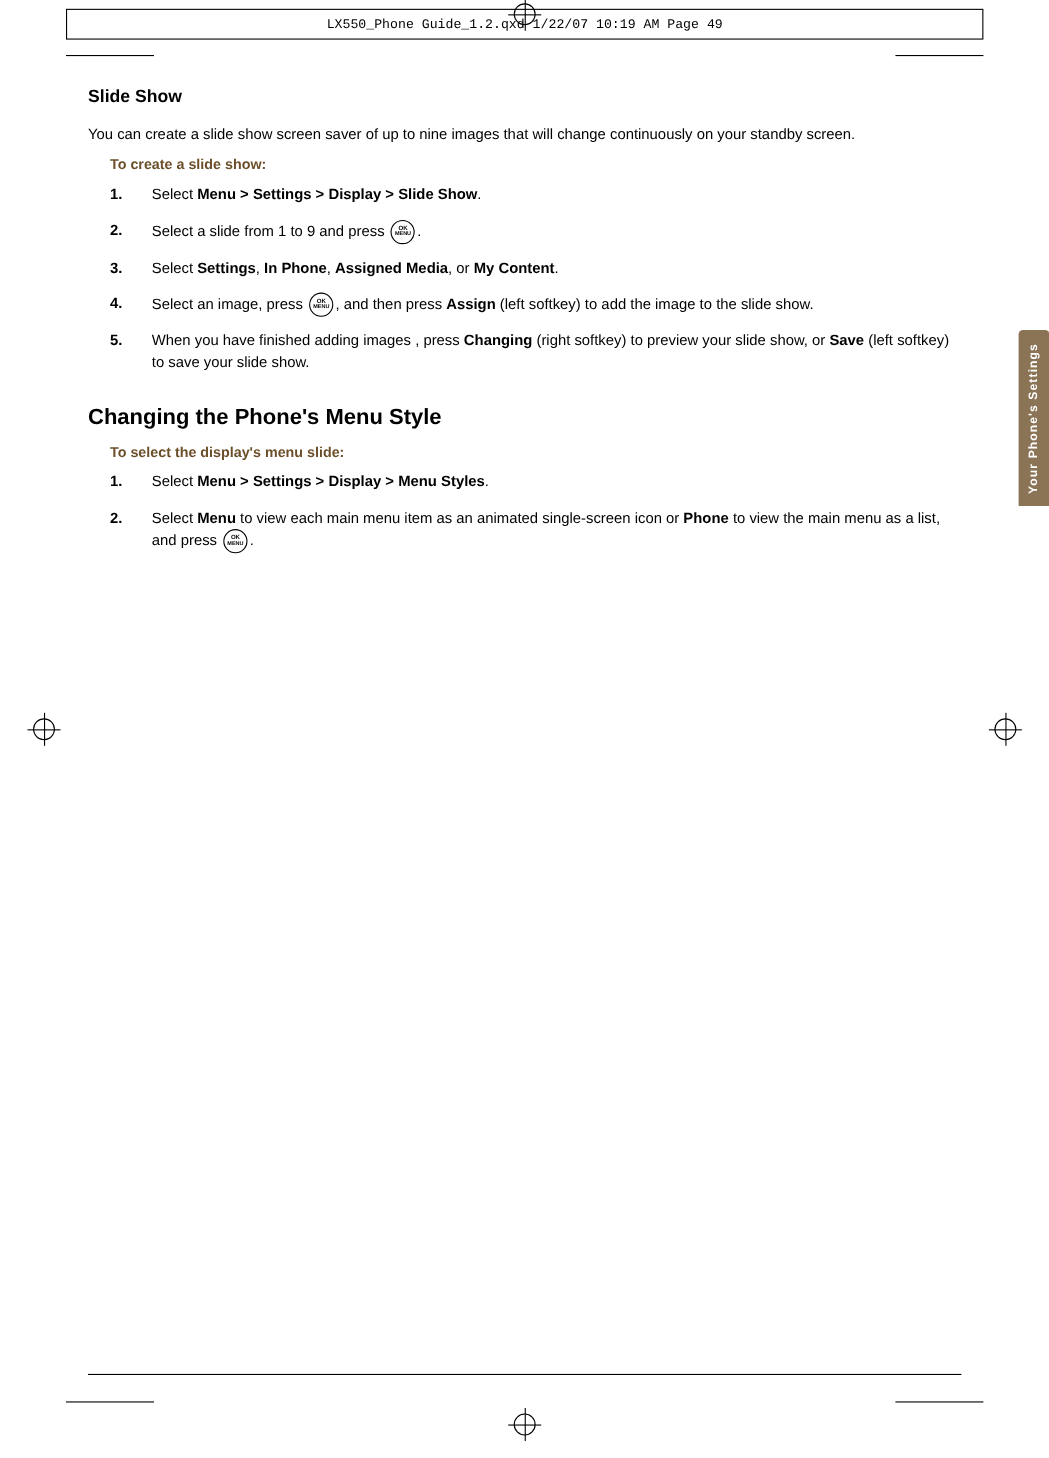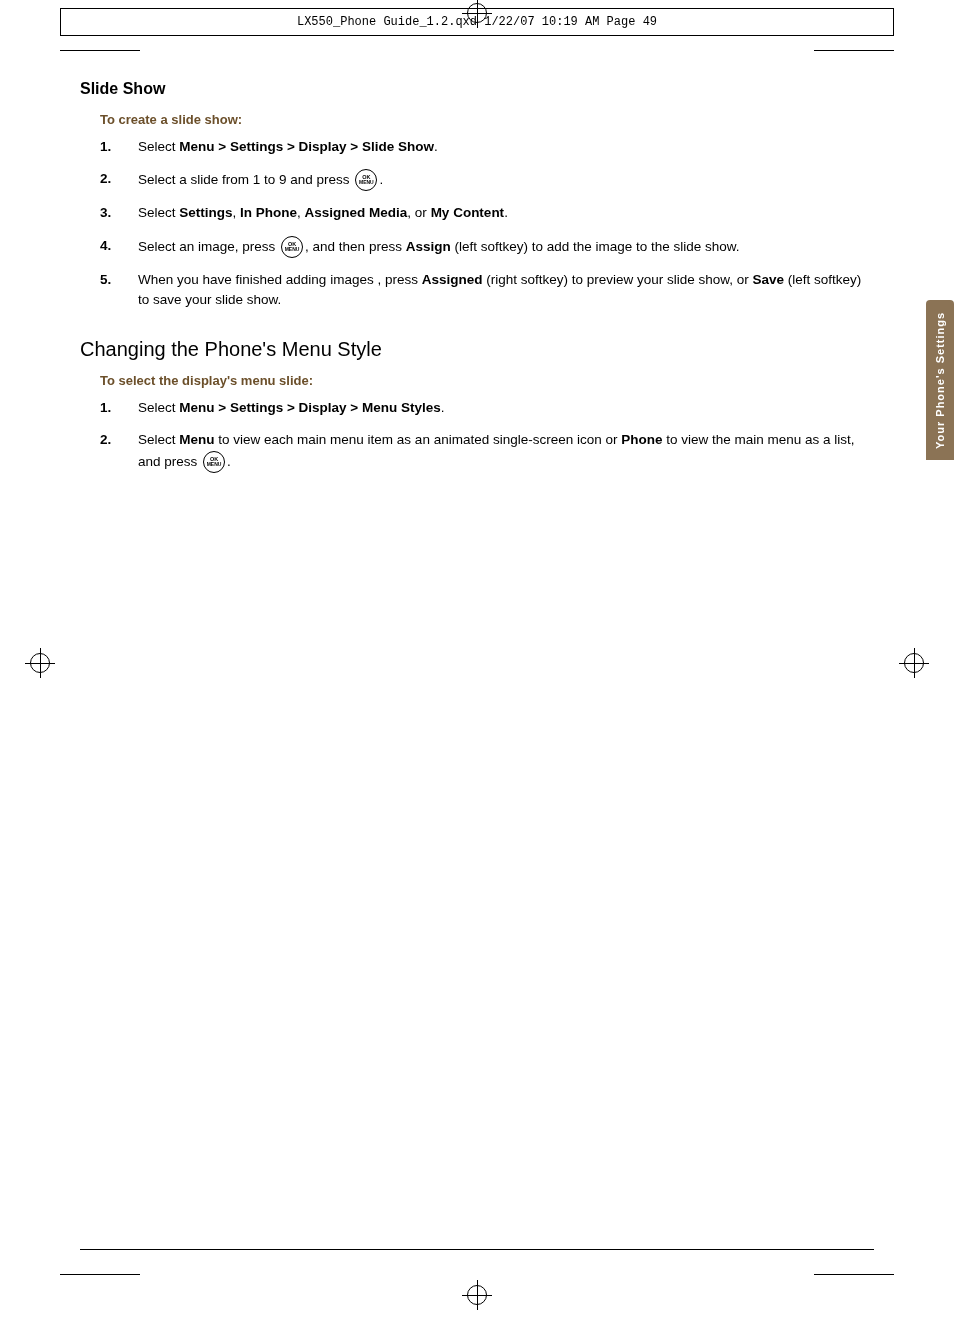--- a/index.html
+++ b/index.html
@@ -154,21 +154,21 @@
     
     .section-title {
       font-size: 16px;
       font-weight: bold;
       margin-bottom: 14px;
       margin-top: 20px;
     }
 
     .section-title-2 {
       font-size: 20px;
-      font-weight: normal;
+      font-weight: bold;
       margin-bottom: 12px;
       margin-top: 28px;
     }
 
     .body-text {
       font-size: 13.5px;
       line-height: 1.5;
       margin-bottom: 10px;
       color: #000;
     }
@@ -292,20 +292,21 @@
     <span>Your Phone's Settings</span>
   </div>
 
   <div class="footer-divider"></div>
 
 
   <div class="content">
 
     <h1 class="section-title">Slide Show</h1>
 
+    <p class="body-text">You can create a slide show screen saver of up to nine images that will change continuously on your standby screen.</p>
 
     <p class="instruction-label">To create a slide show:</p>
 
     <ol class="steps-list">
 
       <li>
         <span class="step-number bold">1.</span>
         <span class="step-content">Select <span class="bold">Menu &gt; Settings &gt; Display &gt; Slide Show</span>.</span>
       </li>
 
@@ -319,21 +320,21 @@
         <span class="step-content">Select <span class="bold">Settings</span>, <span class="bold">In Phone</span>, <span class="bold">Assigned Media</span>, or <span class="bold">My Content</span>.</span>
       </li>
 
       <li>
         <span class="step-number bold">4.</span>
         <span class="step-content">Select an image, press <span class="menu-ok-icon"></span>, and then press <span class="bold">Assign</span> (left softkey) to add the image to the slide show.</span>
       </li>
 
       <li>
         <span class="step-number bold">5.</span>
-        <span class="step-content">When you have finished adding images , press <span class="bold">Assigned</span> (right softkey) to preview your slide show, or <span class="bold">Save</span> (left softkey) to save your slide show.</span>
+        <span class="step-content">When you have finished adding images , press <span class="bold">Changing</span> (right softkey) to preview your slide show, or <span class="bold">Save</span> (left softkey) to save your slide show.</span>
       </li>
 
     </ol>
 
     <h2 class="section-title-2">Changing the Phone's Menu Style</h2>
 
 
     <p class="instruction-label">To select the display's menu slide:</p>
 
     <ol class="steps-list">

